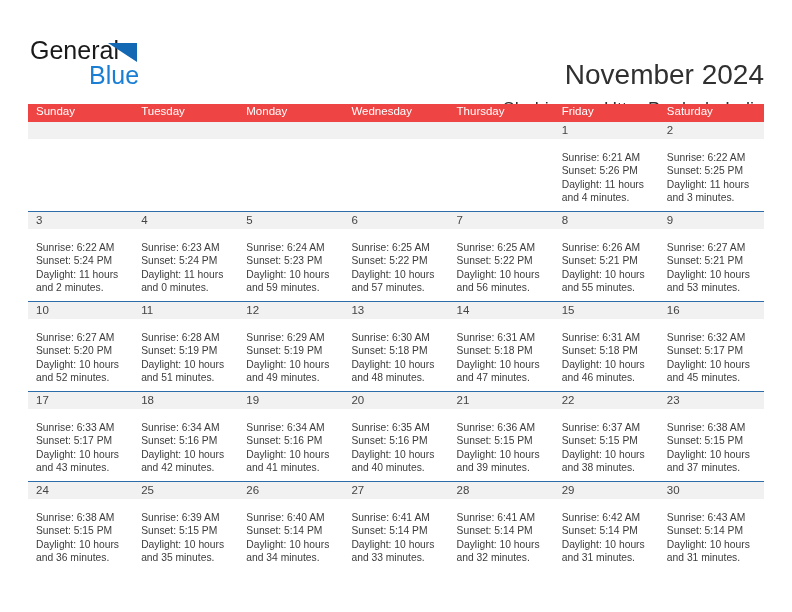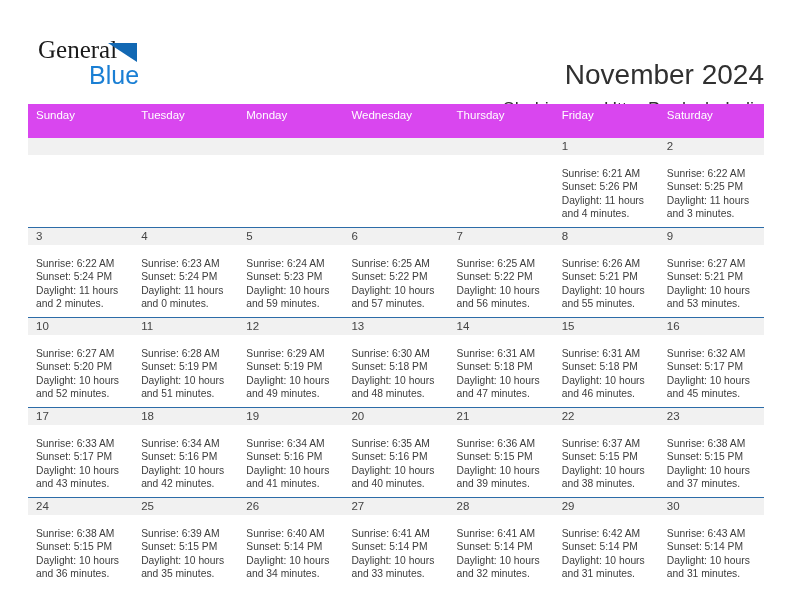--- a/index.html
+++ b/index.html
@@ -31,26 +31,26 @@
   }
   .brand {
     position: absolute;
     left: 2px;
     top: 8px;
     width: 180px;
     height: 58px;
   }
   .brand-general {
     position: absolute;
-    left: 8px;
+    left: 0;
     top: 0;
     font-size: 25px;
     letter-spacing: 0px;
     color: #1a1a1a;
-    font-family: Liberation Serif, serif;
+    font-family: Liberation Sans, sans-serif;
     line-height: 28px;
   }
   .brand-tri {
     position: absolute;
     left: 78px;
     top: 7px;
     width: 0;
     height: 0;
     border-left: 29px solid transparent;
     border-top: 19px solid #1268b3;
@@ -86,22 +86,23 @@
 
   
   .calendar {
     position: absolute;
     left: 28px;
     top: 104px;
     width: 736px;
   }
   .weekdays {
     display: flex;
-    background: #d946ef;
-    height: 34px;
+    background: #ef4444;
+    height: 18px;
+    align-items: flex-end;
   }
   .weekday {
     flex: 1 1 0;
     font-size: 11.5px;
     color: #ffffff;
     line-height: 22px;
     padding-left: 8px;
     box-sizing: border-box;
     white-space: nowrap;
     overflow: hidden;

